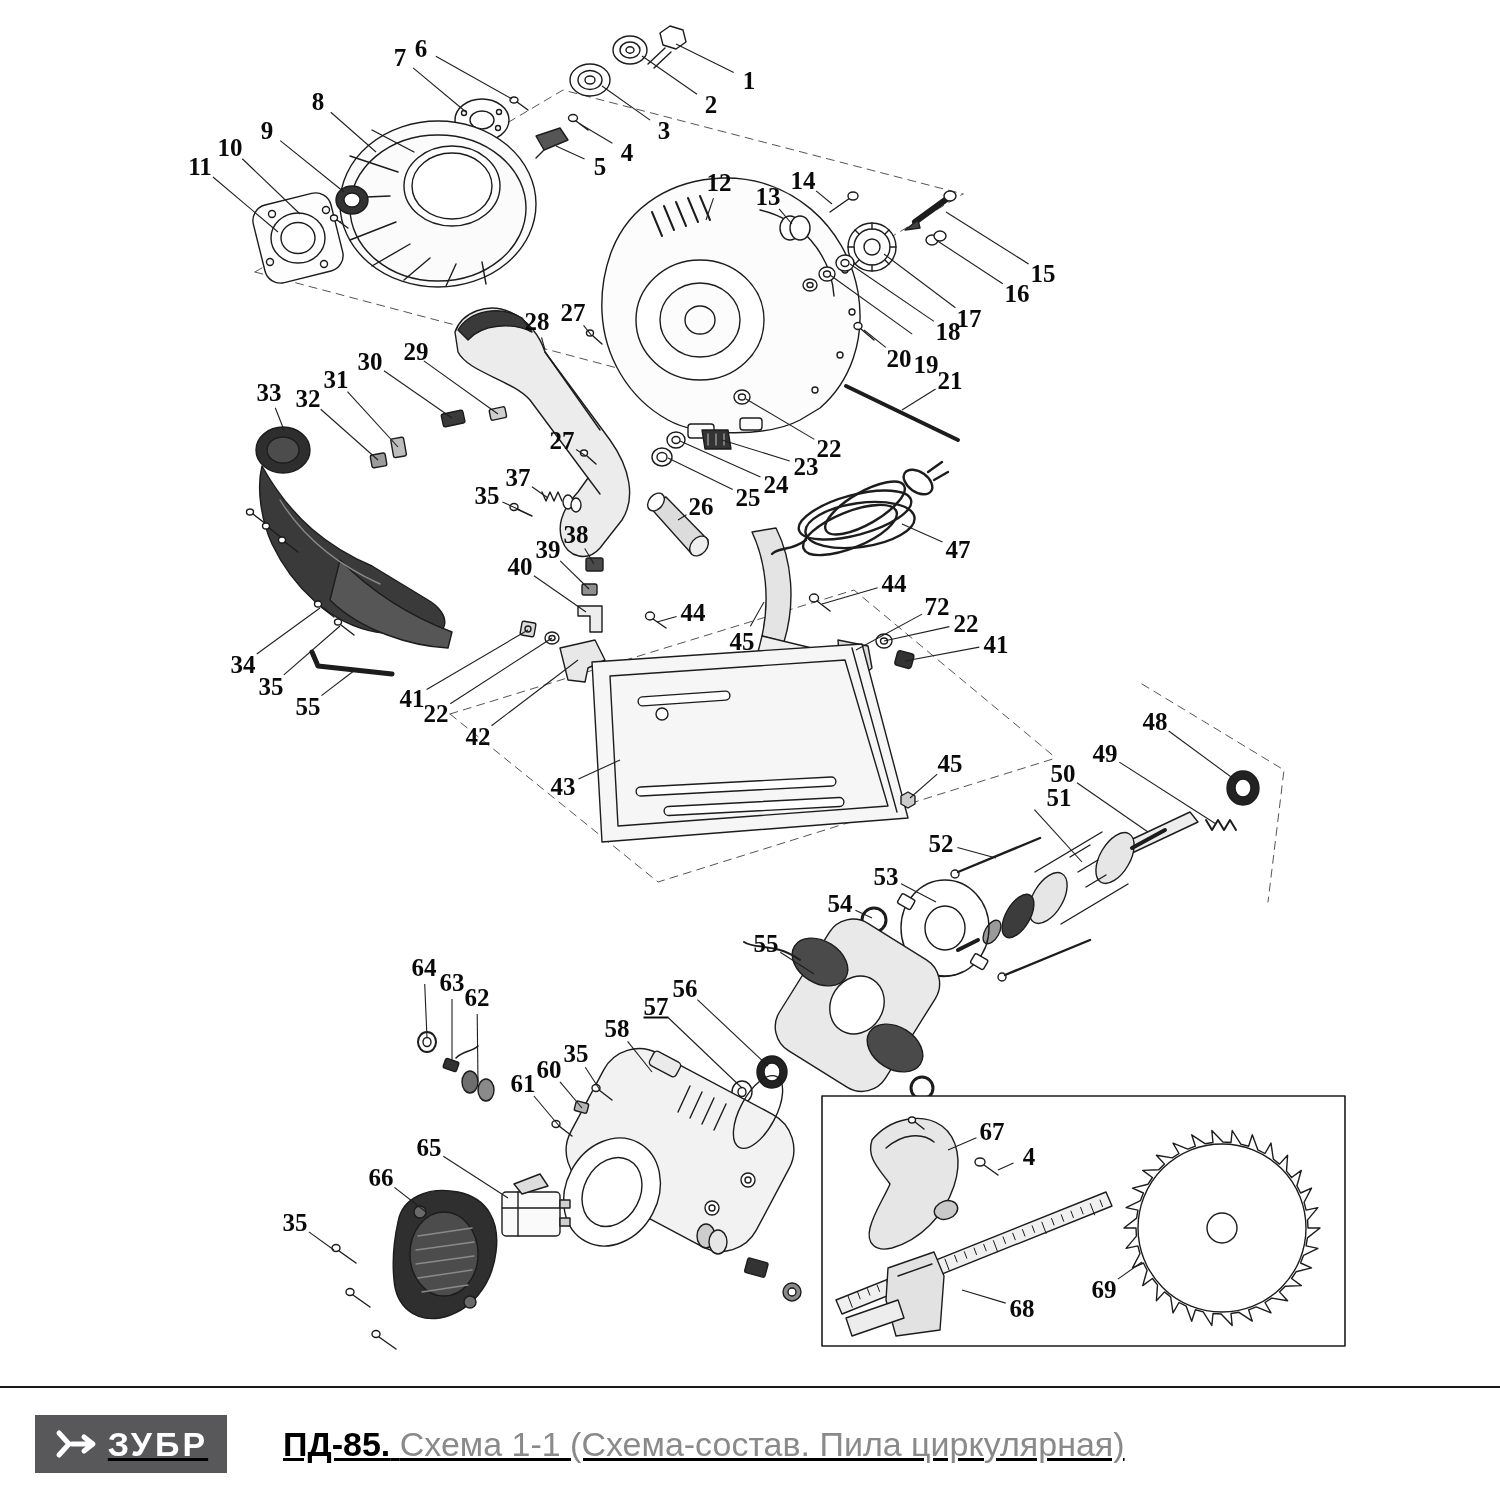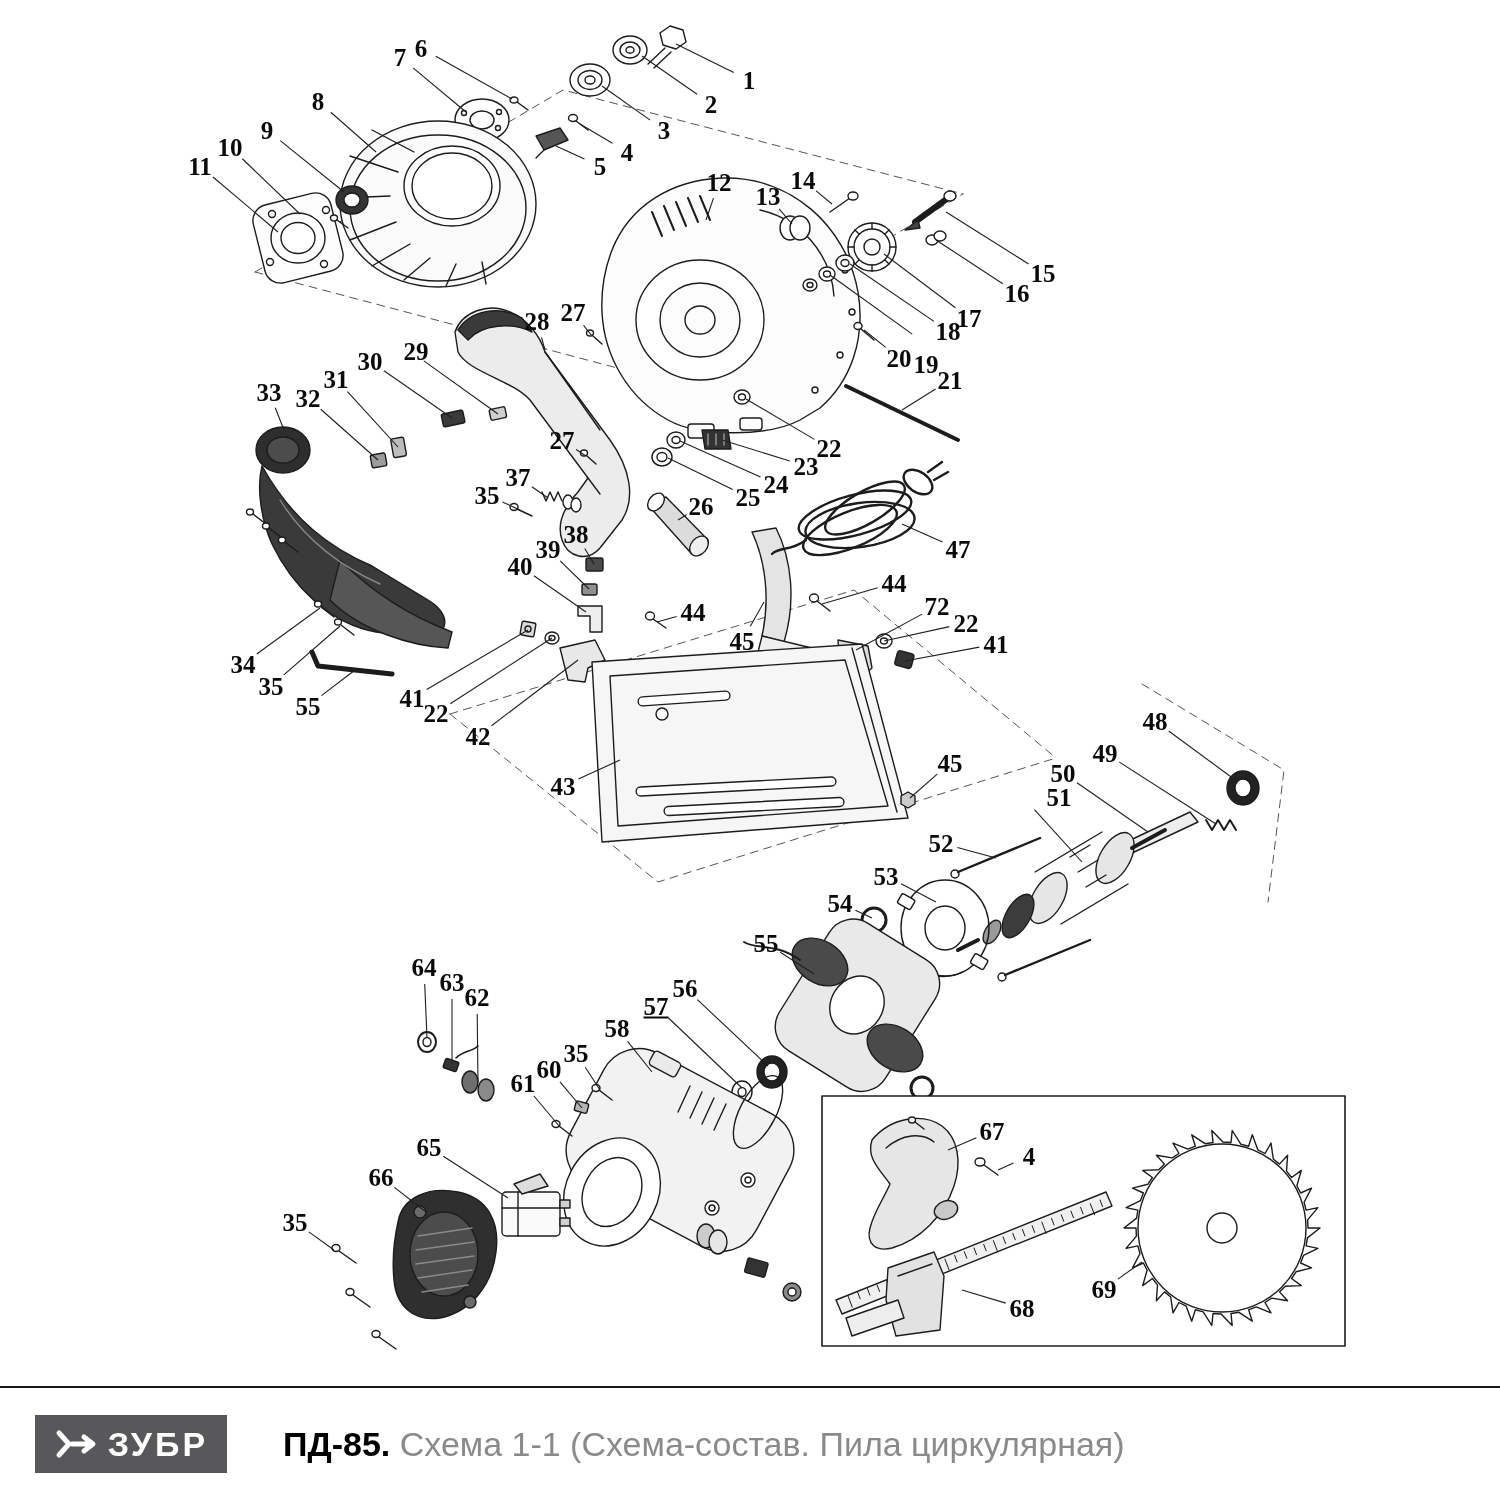--- a/index.html
+++ b/index.html
@@ -8,21 +8,21 @@
   #stage { position:absolute; left:0; top:0; width:1500px; height:1386px; }
   #diagram, #leaders { position:absolute; left:0; top:0; }
   #leaders { z-index:2; }
   #leaders line { stroke:#1f1f1f; stroke-width:1.1; }
   #callouts { position:absolute; left:0; top:0; width:1500px; height:1386px; z-index:3; }
   .callout { position:absolute; transform:translate(-50%,-50%);
              font-family:"Liberation Serif",serif; font-weight:700;
              font-size:25px; color:#0a0a0a; line-height:1; white-space:nowrap; }
   #footer-rule { position:absolute; left:0; top:1386px; width:1500px; height:2px; background:#1a1a1a; }
   #footer { position:absolute; left:0; top:1388px; width:1500px; height:112px;
-            display:flex; align-items:center; background:#fff; }
+            display:flex; align-items:center; background:#fff;text-decoration:underline; }
   #logo { margin-left:35px; width:192px; height:58px; background:#58585a;
           display:flex; align-items:center; justify-content:center; gap:10px; }
   #logo .brand-text { color:#ffffff; font-weight:700; font-size:34px; letter-spacing:3px; }
   #caption { margin-left:56px; font-size:34px; }
   #caption .model { font-weight:700; color:#000; }
   #caption .scheme { color:#8a8a8a; }
 </style>
 </head>
 <body>
 

